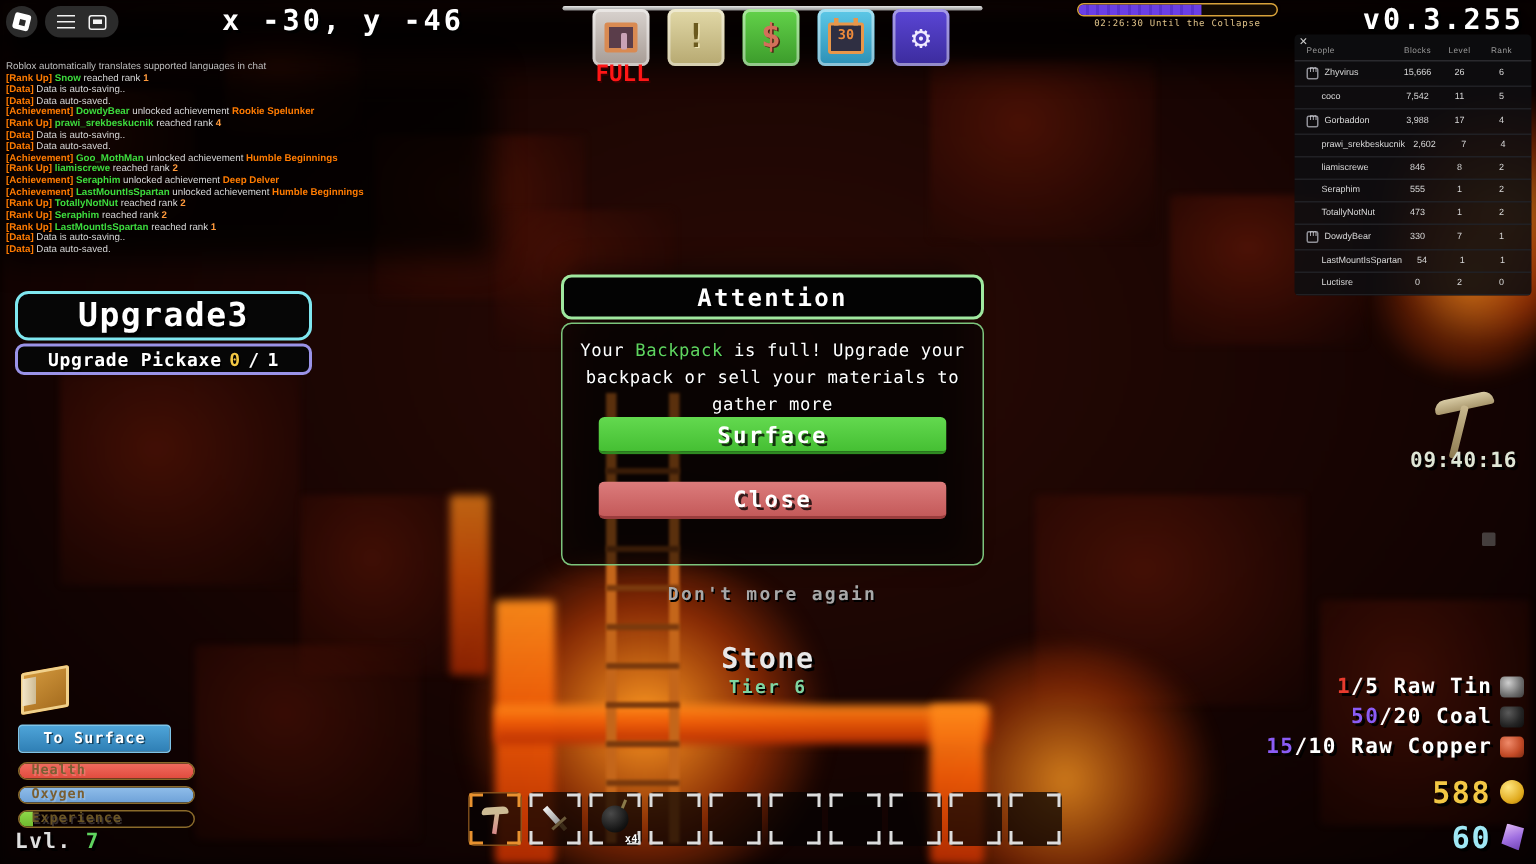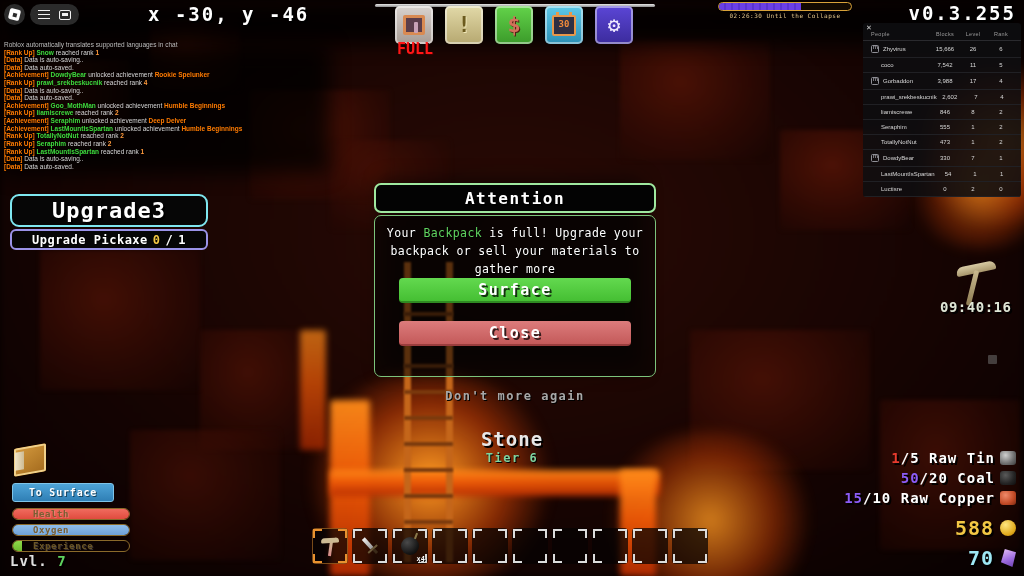--- a/index.html
+++ b/index.html
@@ -219,21 +219,21 @@
     border:1px solid #8a6a2a; border-radius:6px; overflow:hidden; display:flex; align-items:center;
   }
   #stat-health { top:508px; }
   #stat-oxygen { top:524px; }
   #stat-exp    { top:540px; }
   .stat .fill { position:absolute; left:0; top:0; bottom:0; }
   #stat-health .fill { background:linear-gradient(180deg,#f06b5e,#e04b3e); width:100%; }
   #stat-oxygen .fill { background:linear-gradient(180deg,#8fbdea,#6fa2d8); width:100%; }
   #stat-exp .fill    { background:linear-gradient(180deg,#8fd94a,#6fba2e); width:8%; }
   .stat .lab {
-    position:relative; z-index:2; padding-left:20px; color:#7a5f33; font-size:9px;
+    position:relative; z-index:2; padding-left:8px; color:#7a5f33; font-size:9px;
     font-weight:bold; letter-spacing:.6px; text-shadow:1px 1px 0 rgba(255,255,255,.18);
   }
   #stat-exp .lab { color:#6a5526; }
   #lvl {
     position:absolute; left:10px; top:553px; z-index:36;
     color:#e0e0e0; font-size:14px; font-weight:bold; letter-spacing:1px; text-shadow:2px 2px 0 #000;
   }
   #lvl b { color:#5fd45f; }
 
   
@@ -587,21 +587,21 @@
       <div class="res-line px">
         <span><span class="res-count over">15</span>/10 Raw Copper</span>
         <span class="res-ico ico-copper"></span>
       </div>
     </div>
   <div id="coins" class="px">
     <span>588</span>
     <span class="coin-ico"></span>
   </div>
   <div id="gems" class="px">
-    <span>70</span>
+    <span>60</span>
     <span class="gem-ico"></span>
   </div>
 </div>
 
 <div id="hotbar">
     <div class="slot sel">
       <span class="corner c-tl"></span>
       <span class="corner c-tr"></span>
       <span class="corner c-bl"></span>
       <span class="corner c-br"></span>

